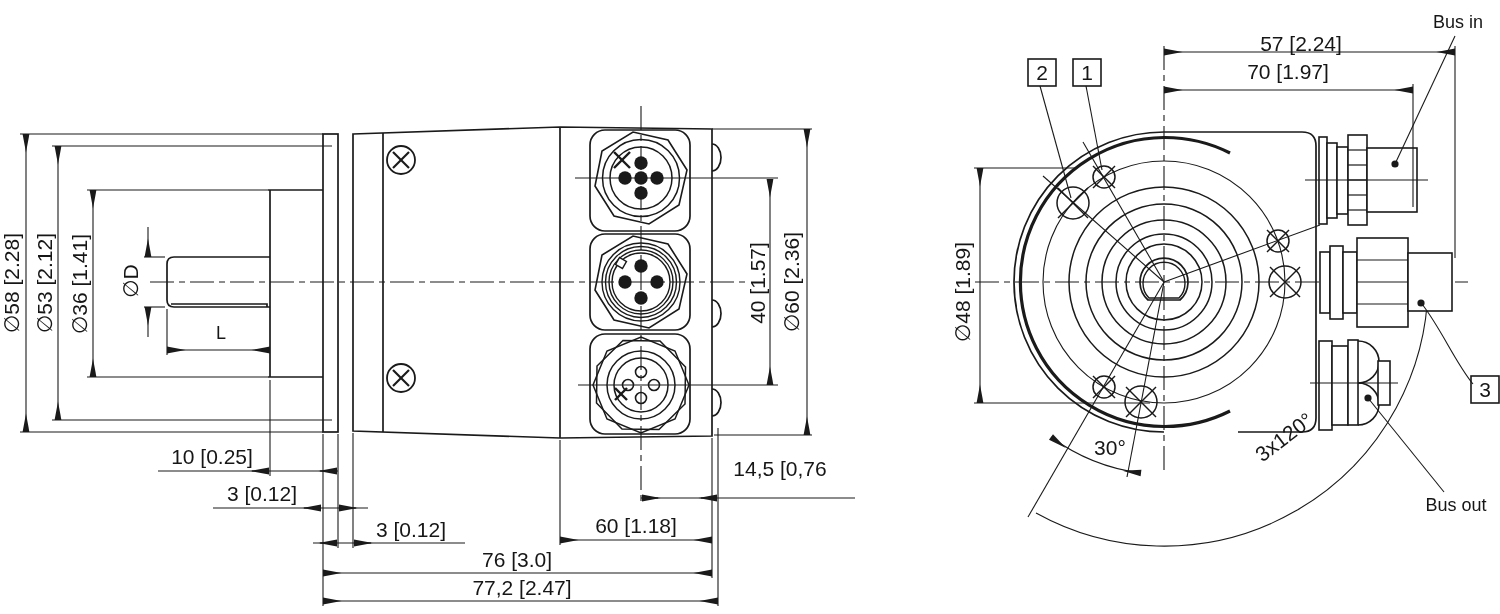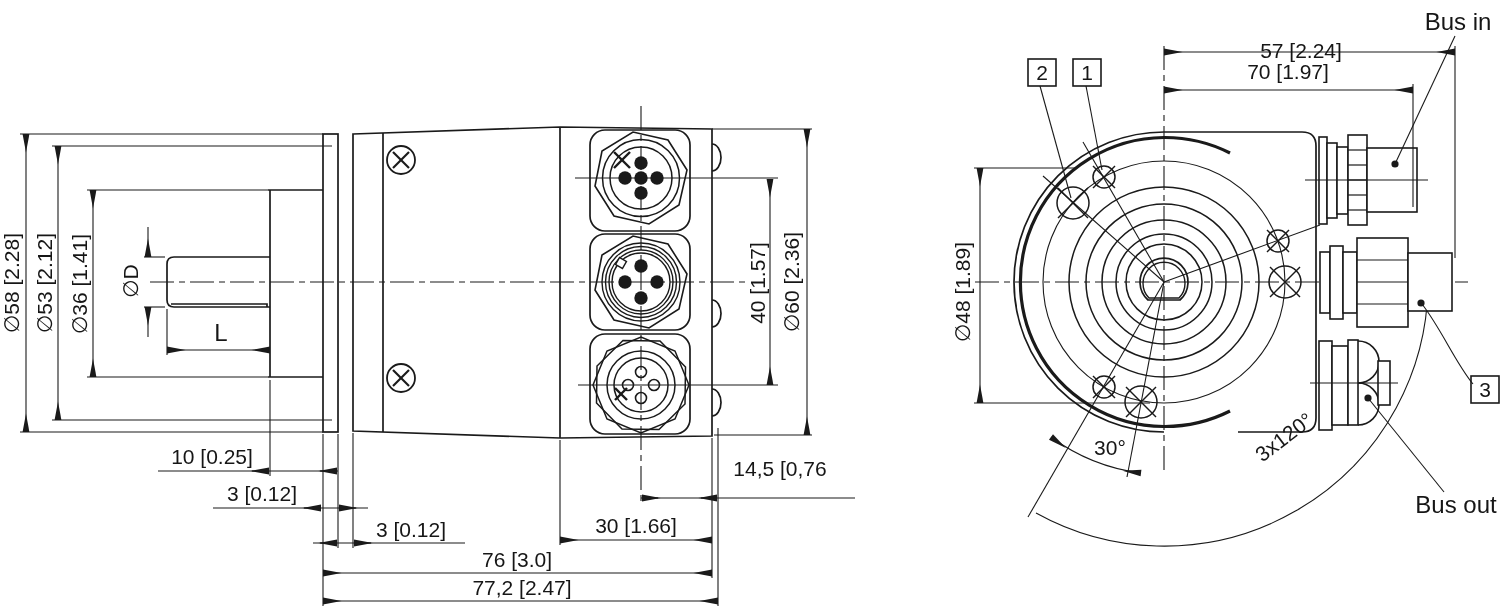--- a/index.html
+++ b/index.html
@@ -3,21 +3,21 @@
 <meta charset="utf-8">
 <style>
   html,body{margin:0;padding:0;background:#fff;}
   #stage{position:relative;width:1500px;height:614px;background:#fff;overflow:hidden;
          font-family:"Liberation Sans","DejaVu Sans",sans-serif;color:#161616;}
   #stage svg{position:absolute;left:0;top:0;}
   .lbl{position:absolute;font-size:21px;white-space:nowrap;transform:translate(-50%,-50%);
        letter-spacing:0px;line-height:1;}
   .v{transform:translate(-50%,-50%) rotate(-90deg);}
   .r37{transform:translate(-50%,-50%) rotate(-37deg);}
-  .big{font-size:24px;}
+  .big{font-size:18px;}
 </style>
 </head>
 <body>
 
 <div id="stage">
 
 <svg width="1500" height="614" viewBox="0 0 1500 614">
   <defs>
     <marker id="arr" markerWidth="20" markerHeight="9" refX="19" refY="4" orient="auto-start-reverse" markerUnits="userSpaceOnUse">
       <path d="M0.5,4 L19,0.6 L19,7.4 Z" fill="#1a1a1a"></path>
@@ -301,28 +301,28 @@
 </svg>
 
 <span class="lbl v" style="left:11px;top:283px">∅58 [2.28]</span>
 <span class="lbl v" style="left:44px;top:283px">∅53 [2.12]</span>
 <span class="lbl v" style="left:79px;top:284px">∅36 [1.41]</span>
 <span class="lbl v" style="left:130px;top:281px">∅D</span>
 <span class="lbl big" style="left:221px;top:333px">L</span>
 <span class="lbl" style="left:212px;top:456px">10 [0.25]</span>
 <span class="lbl" style="left:262px;top:493px">3 [0.12]</span>
 <span class="lbl" style="left:411px;top:529px">3 [0.12]</span>
-<span class="lbl" style="left:636px;top:525px">30 [1.66]</span>
+<span class="lbl" style="left:636px;top:525px">60 [1.18]</span>
 <span class="lbl" style="left:517px;top:559px">76 [3.0]</span>
 <span class="lbl" style="left:522px;top:587px">77,2 [2.47]</span>
 <span class="lbl" style="left:780px;top:468px">14,5 [0,76</span>
 <span class="lbl v" style="left:757px;top:283px">40 [1.57]</span>
 <span class="lbl v" style="left:791px;top:282px">∅60 [2.36]</span>
 
-<span class="lbl" style="left:1301px;top:50px">57 [2.24]</span>
+<span class="lbl" style="left:1301px;top:43px">57 [2.24]</span>
 <span class="lbl" style="left:1288px;top:71px">70 [1.97]</span>
 <span class="lbl v" style="left:962px;top:292px">∅48 [1.89]</span>
 <span class="lbl" style="left:1110px;top:447px">30°</span>
 <span class="lbl r37" style="left:1284px;top:437px">3x120°</span>
 <span class="lbl big" style="left:1458px;top:22px">Bus in</span>
 <span class="lbl big" style="left:1456px;top:505px">Bus out</span>
 <span class="lbl" style="left:1042px;top:72px">2</span>
 <span class="lbl" style="left:1087px;top:72px">1</span>
 <span class="lbl" style="left:1485px;top:389px">3</span>
 

